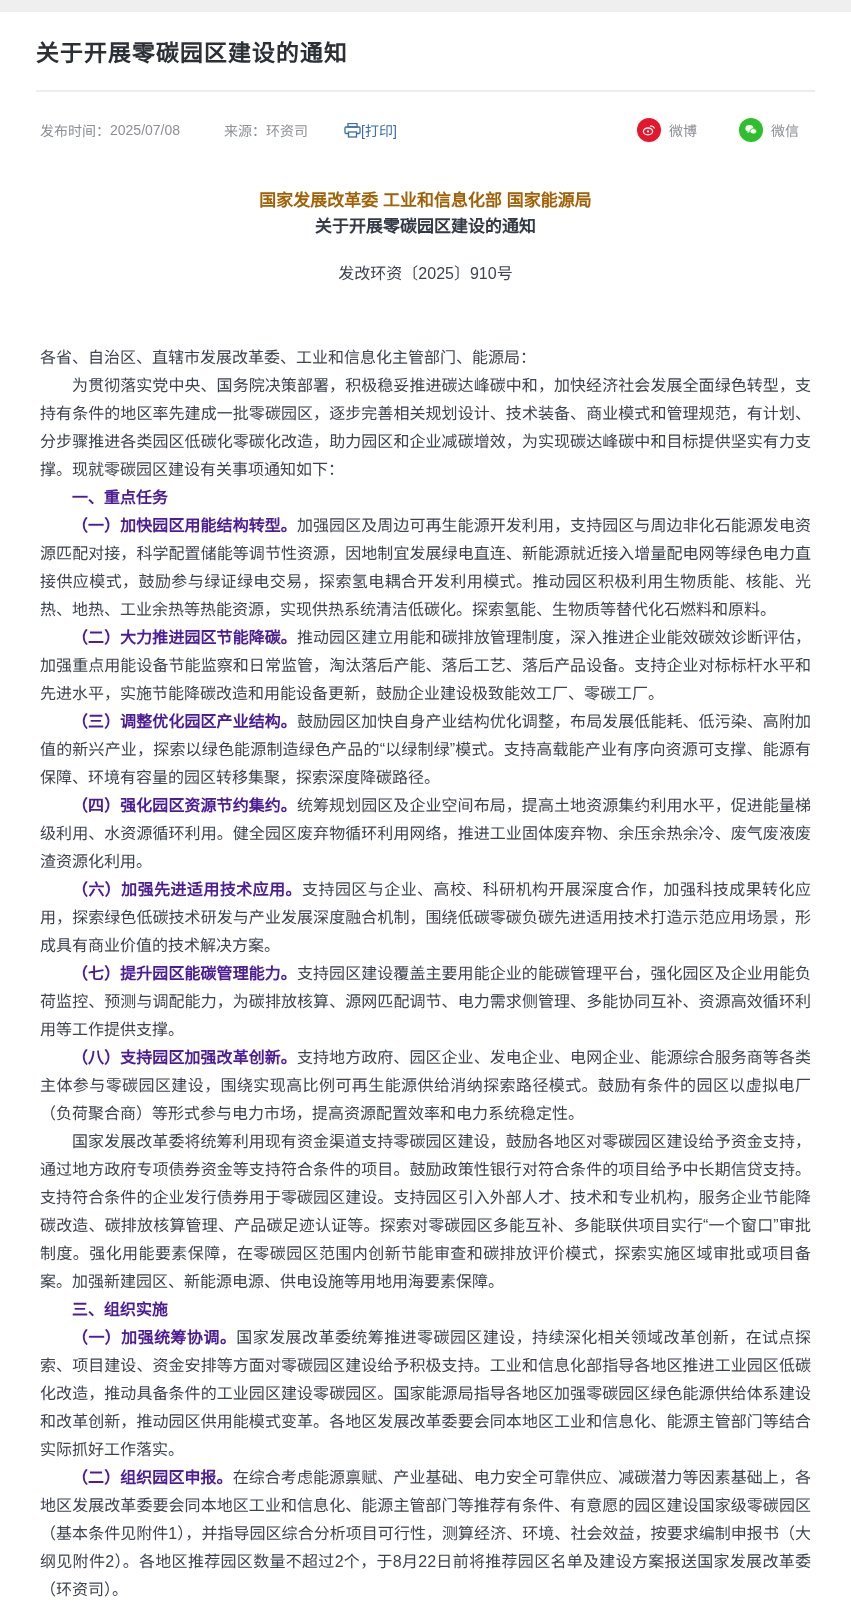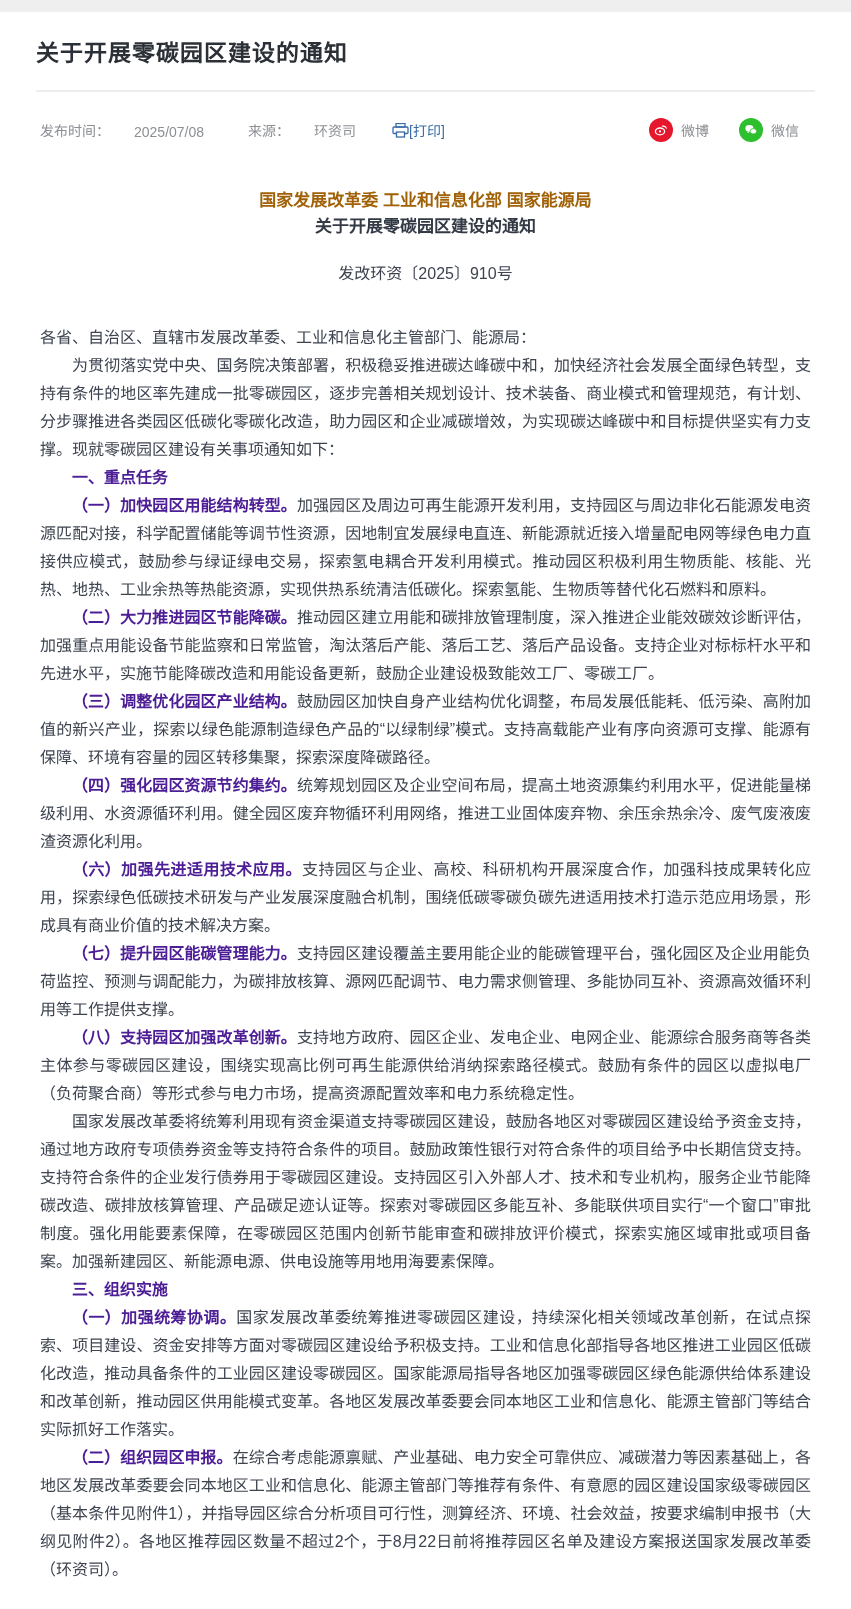--- a/index.html
+++ b/index.html
@@ -32,31 +32,31 @@
     border-top: 2px solid #ededed;
   }
   .meta-row {
     margin: 26px 40px 0 40px;
     display: flex;
     align-items: center;
     font-size: 14px;
     color: #8c8f94;
   }
   .meta-left { display: flex; align-items: center; gap: 8px; flex: 1; }
-  .meta-item { display: flex; align-items: flex-end; white-space: nowrap; gap: 24px; }
+  .meta-item { display: flex; align-items: center; white-space: nowrap; }
   .meta-gap { width: 28px; }
   .print-link {
     display: flex;
     align-items: center;
     color: #3a6ca8;
     cursor: pointer;
     text-decoration: none;
     font-size: 14px;
   }
-  .share-group { display: flex; align-items: flex-end; gap: 30px; padding-right: 12px; }
+  .share-group { display: flex; align-items: flex-end; gap: 42px; padding-right: 12px; }
   .share-item { display: flex; align-items: center; gap: 8px; cursor: pointer; }
   .share-label { color: #8c8f94; font-size: 14px; }
   .icon-circle {
     width: 24px; height: 24px;
     border-radius: 50%;
     display: inline-flex;
     align-items: center;
     justify-content: center;
   }
   .article {
@@ -79,21 +79,21 @@
     font-size: 17px;
     line-height: 26px;
   }
   .doc-number {
     margin-top: 20px;
     text-align: center;
     font-size: 16px;
     color: #3d4450;
   }
   .salutation {
-    margin-top: 36px;
+    margin-top: 56px;
   }
   .para {
     text-indent: 2em;
     text-align: justify;
   }
   .para strong, .section-heading { color: #4c1d95; }
   .section-heading {
     font-weight: bold;
     text-indent: 2em;
   }

